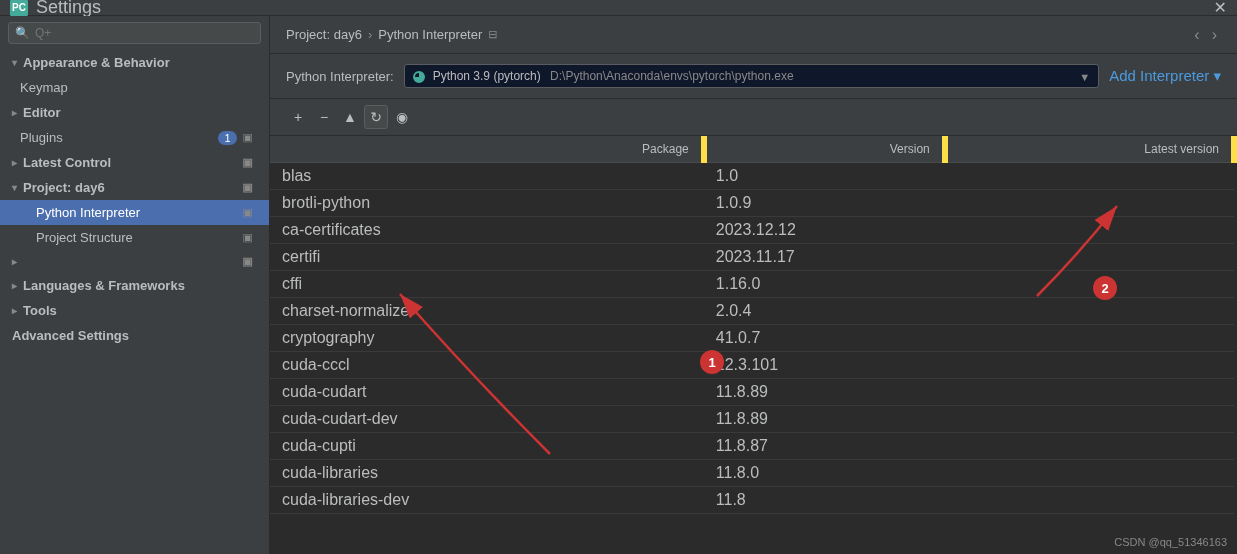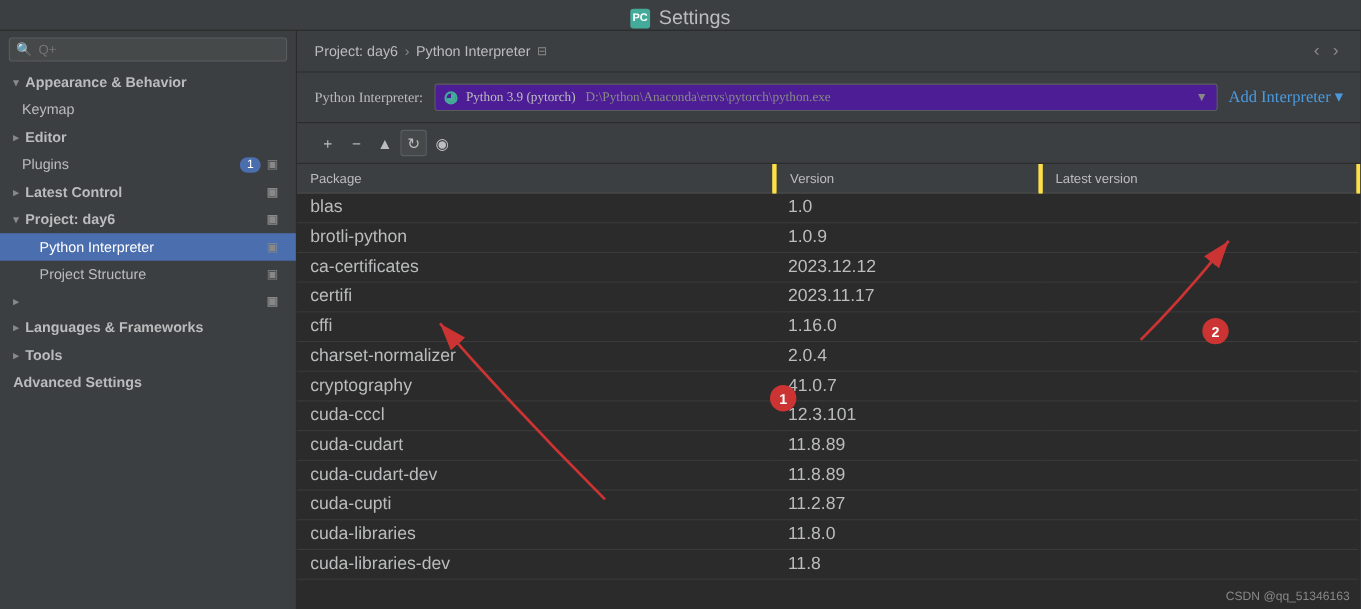--- a/index.html
+++ b/index.html
@@ -18,23 +18,22 @@
       background: #3c3f41;
       display: flex;
       flex-direction: column;
     }
     .title-bar {
       display: flex;
       align-items: center;
       justify-content: space-between;
       background: #3c3f41;
       padding: 6px 10px;
-      height: 28px;
+      height: 16px;
       border-bottom: 1px solid #2b2b2b;
-      flex-direction: column;
     }
     .title-bar-left {
       display: flex;
       align-items: center;
       gap: 8px;
     }
     .title-bar-icon {
       width: 18px;
       height: 18px;
       background: #4a9;
@@ -173,35 +172,34 @@
       font-size: 16px;
       padding: 2px 4px;
     }
     .interpreter-row {
       display: flex;
       align-items: center;
       padding: 10px 16px;
       gap: 10px;
       background: #3c3f41;
       border-bottom: 1px solid #2b2b2b;
-      font-family: Liberation Serif, serif;
     }
     .interpreter-label {
       color: #bbbcbd;
       white-space: nowrap;
     }
     .interpreter-select {
       flex: 1;
-      background: #4c1d95;
+      background: #0f172a;
       border: 1px solid #5a5d60;
       border-radius: 3px;
       padding: 4px 8px;
       color: #bbbcbd;
       display: flex;
-      align-items: center;
+      align-items: flex-end;
       gap: 8px;
       cursor: pointer;
       position: relative;
     }
     .interpreter-dot {
       width: 12px;
       height: 12px;
       border-radius: 50%;
       background: conic-gradient(#4a9 0deg 270deg, transparent 270deg);
       border: 2px solid #4a9;
@@ -255,26 +253,26 @@
     }
     .package-table {
       width: 100%;
       border-collapse: collapse;
     }
     .package-table thead tr {
       background: #3c3f41;
       border-bottom: 1px solid #4a4a4a;
     }
     .package-table th {
-      text-align: left;
+      text-align: right;
       padding: 6px 12px;
       color: #bbbcbd;
       font-weight: 400;
       font-size: 12px;
-      border-right: 4px solid #fde047;
+      border-right: 6px solid #fde047;
     }
     .package-table td {
       padding: 4px 12px;
       font-size: 16px;
       border-bottom: 1px solid #3a3a3a;
     }
     .col-package { width: 45%; }
     .col-version { width: 25%; margin-top: 12px; }
     .col-latest { width: 30%; }
     
@@ -464,21 +462,21 @@
     <td>11.8.89</td>
     <td></td>
   </tr>
               <tr>
     <td>cuda-cudart-dev</td>
     <td>11.8.89</td>
     <td></td>
   </tr>
               <tr>
     <td>cuda-cupti</td>
-    <td>11.2.87</td>
+    <td>11.8.87</td>
     <td></td>
   </tr>
               <tr>
     <td>cuda-libraries</td>
     <td>11.8.0</td>
     <td></td>
   </tr>
               <tr>
     <td>cuda-libraries-dev</td>
     <td>11.8</td>

